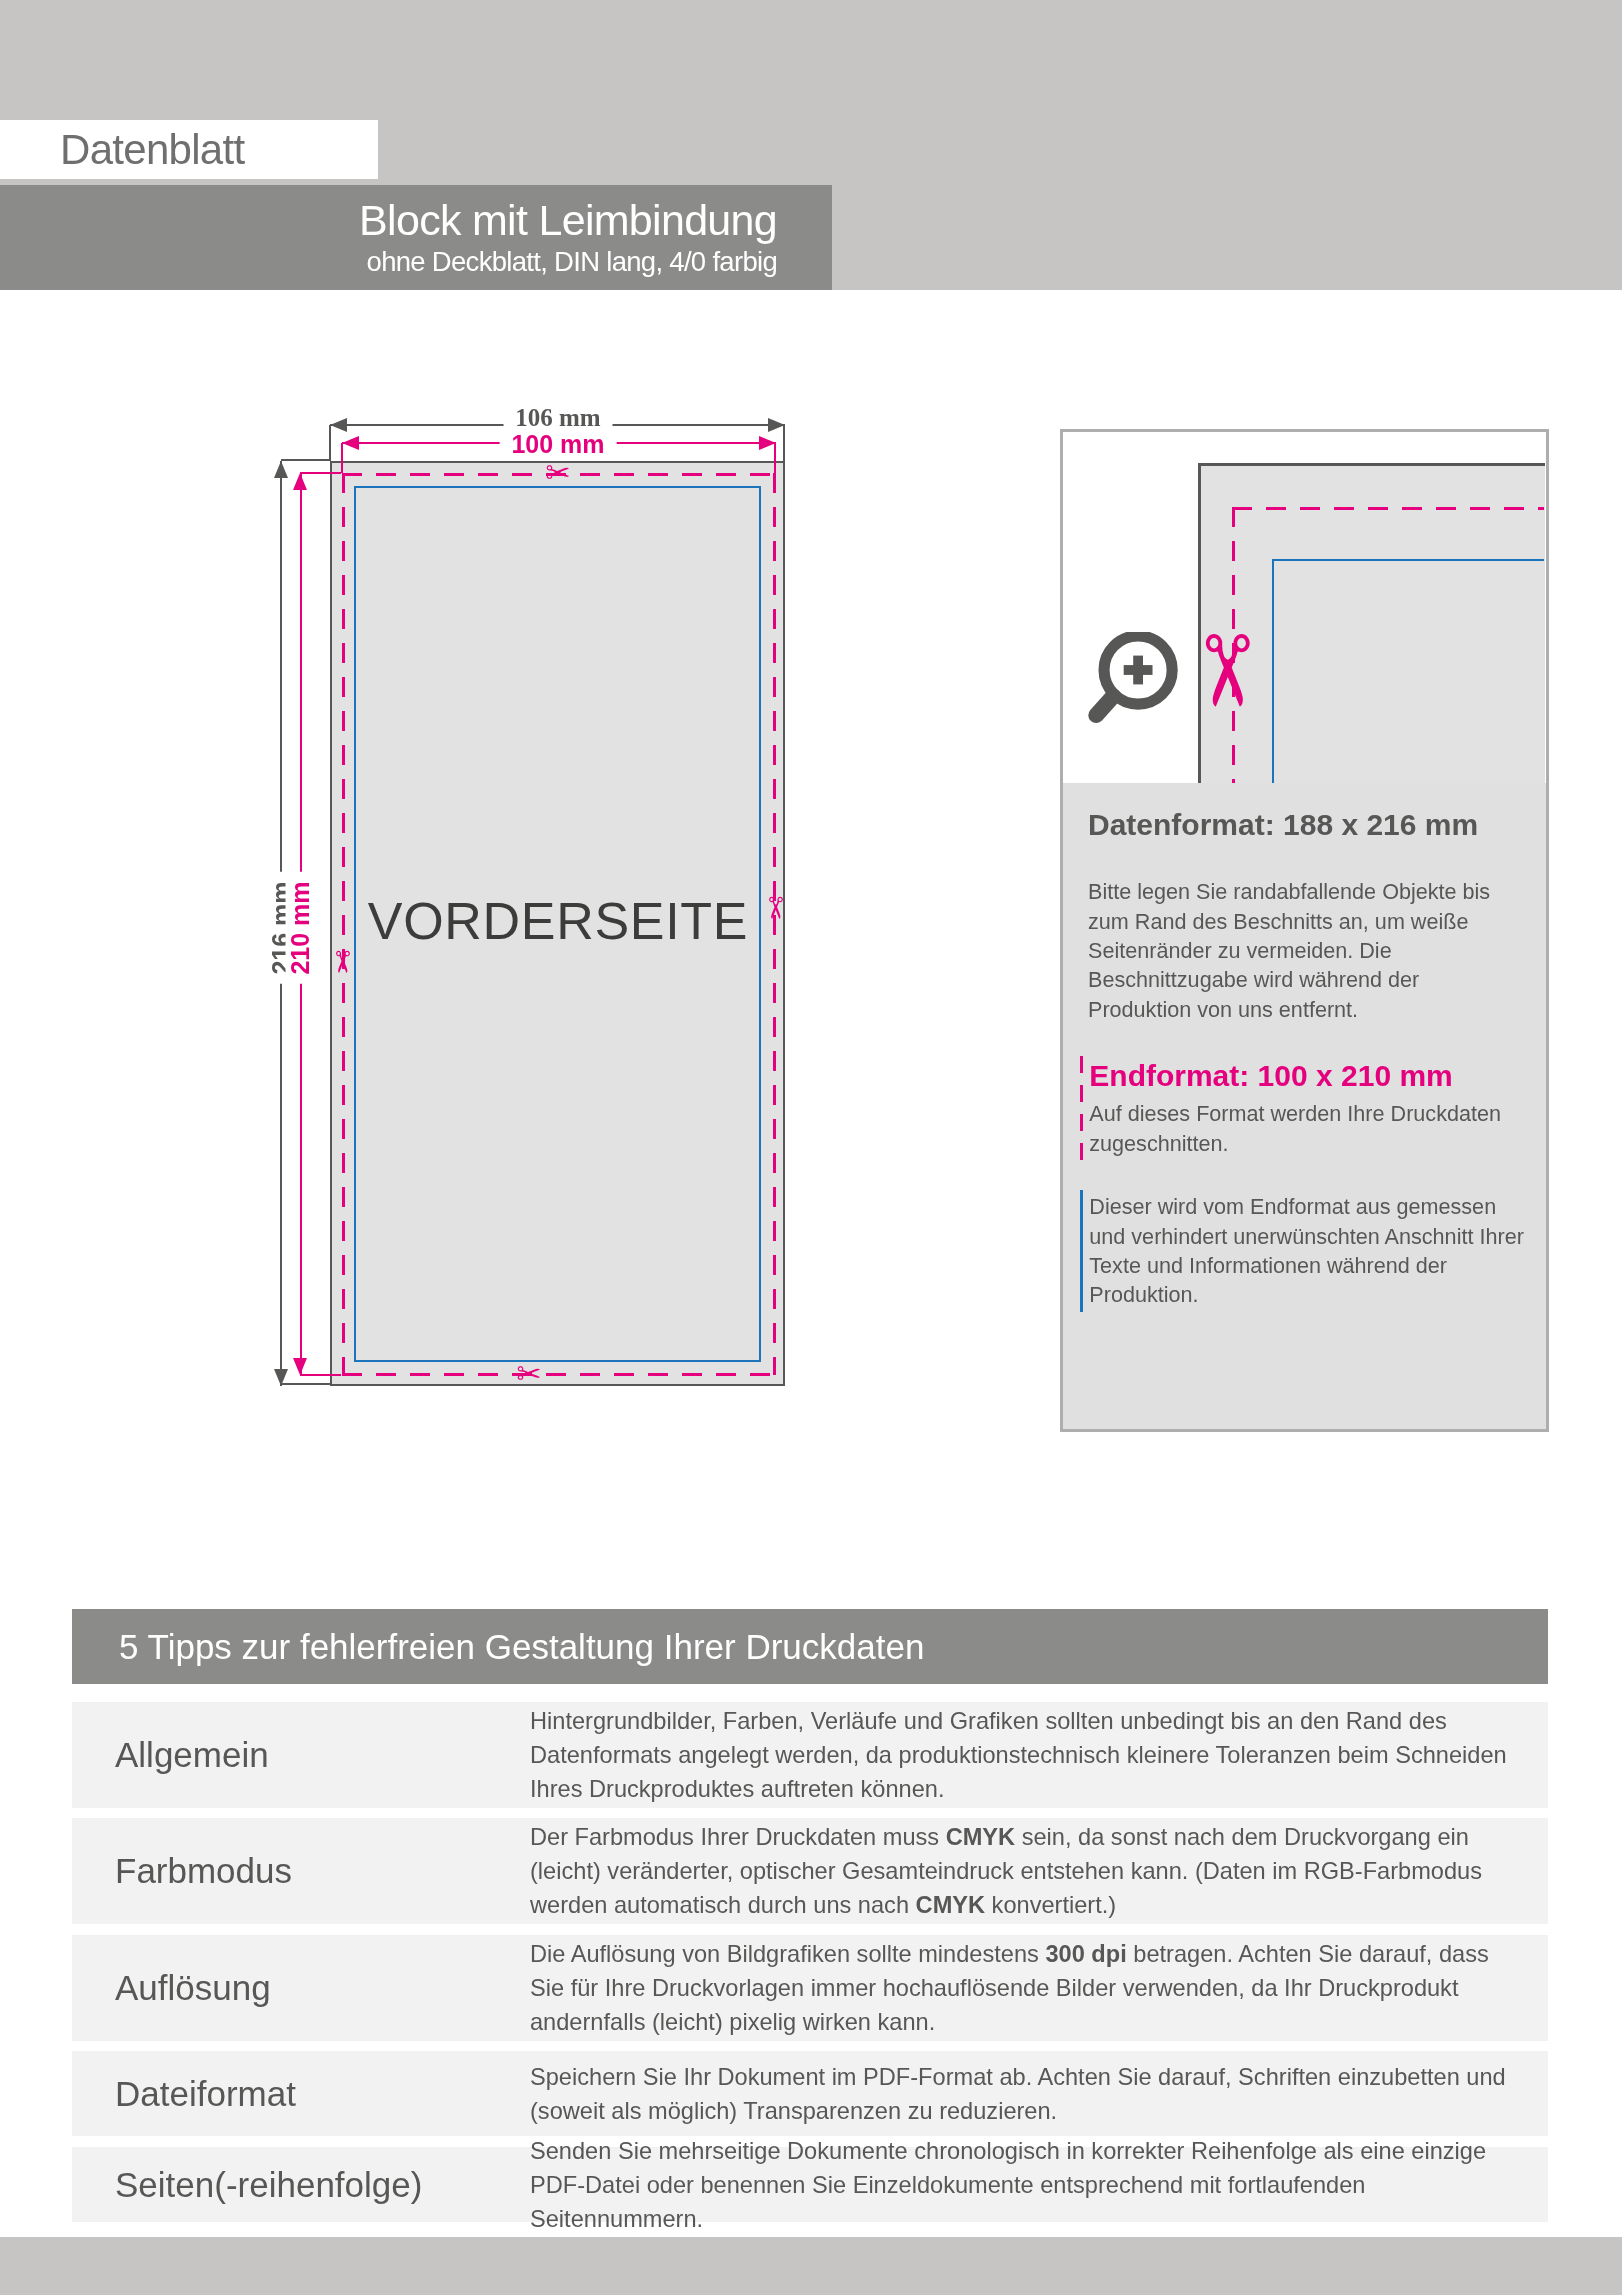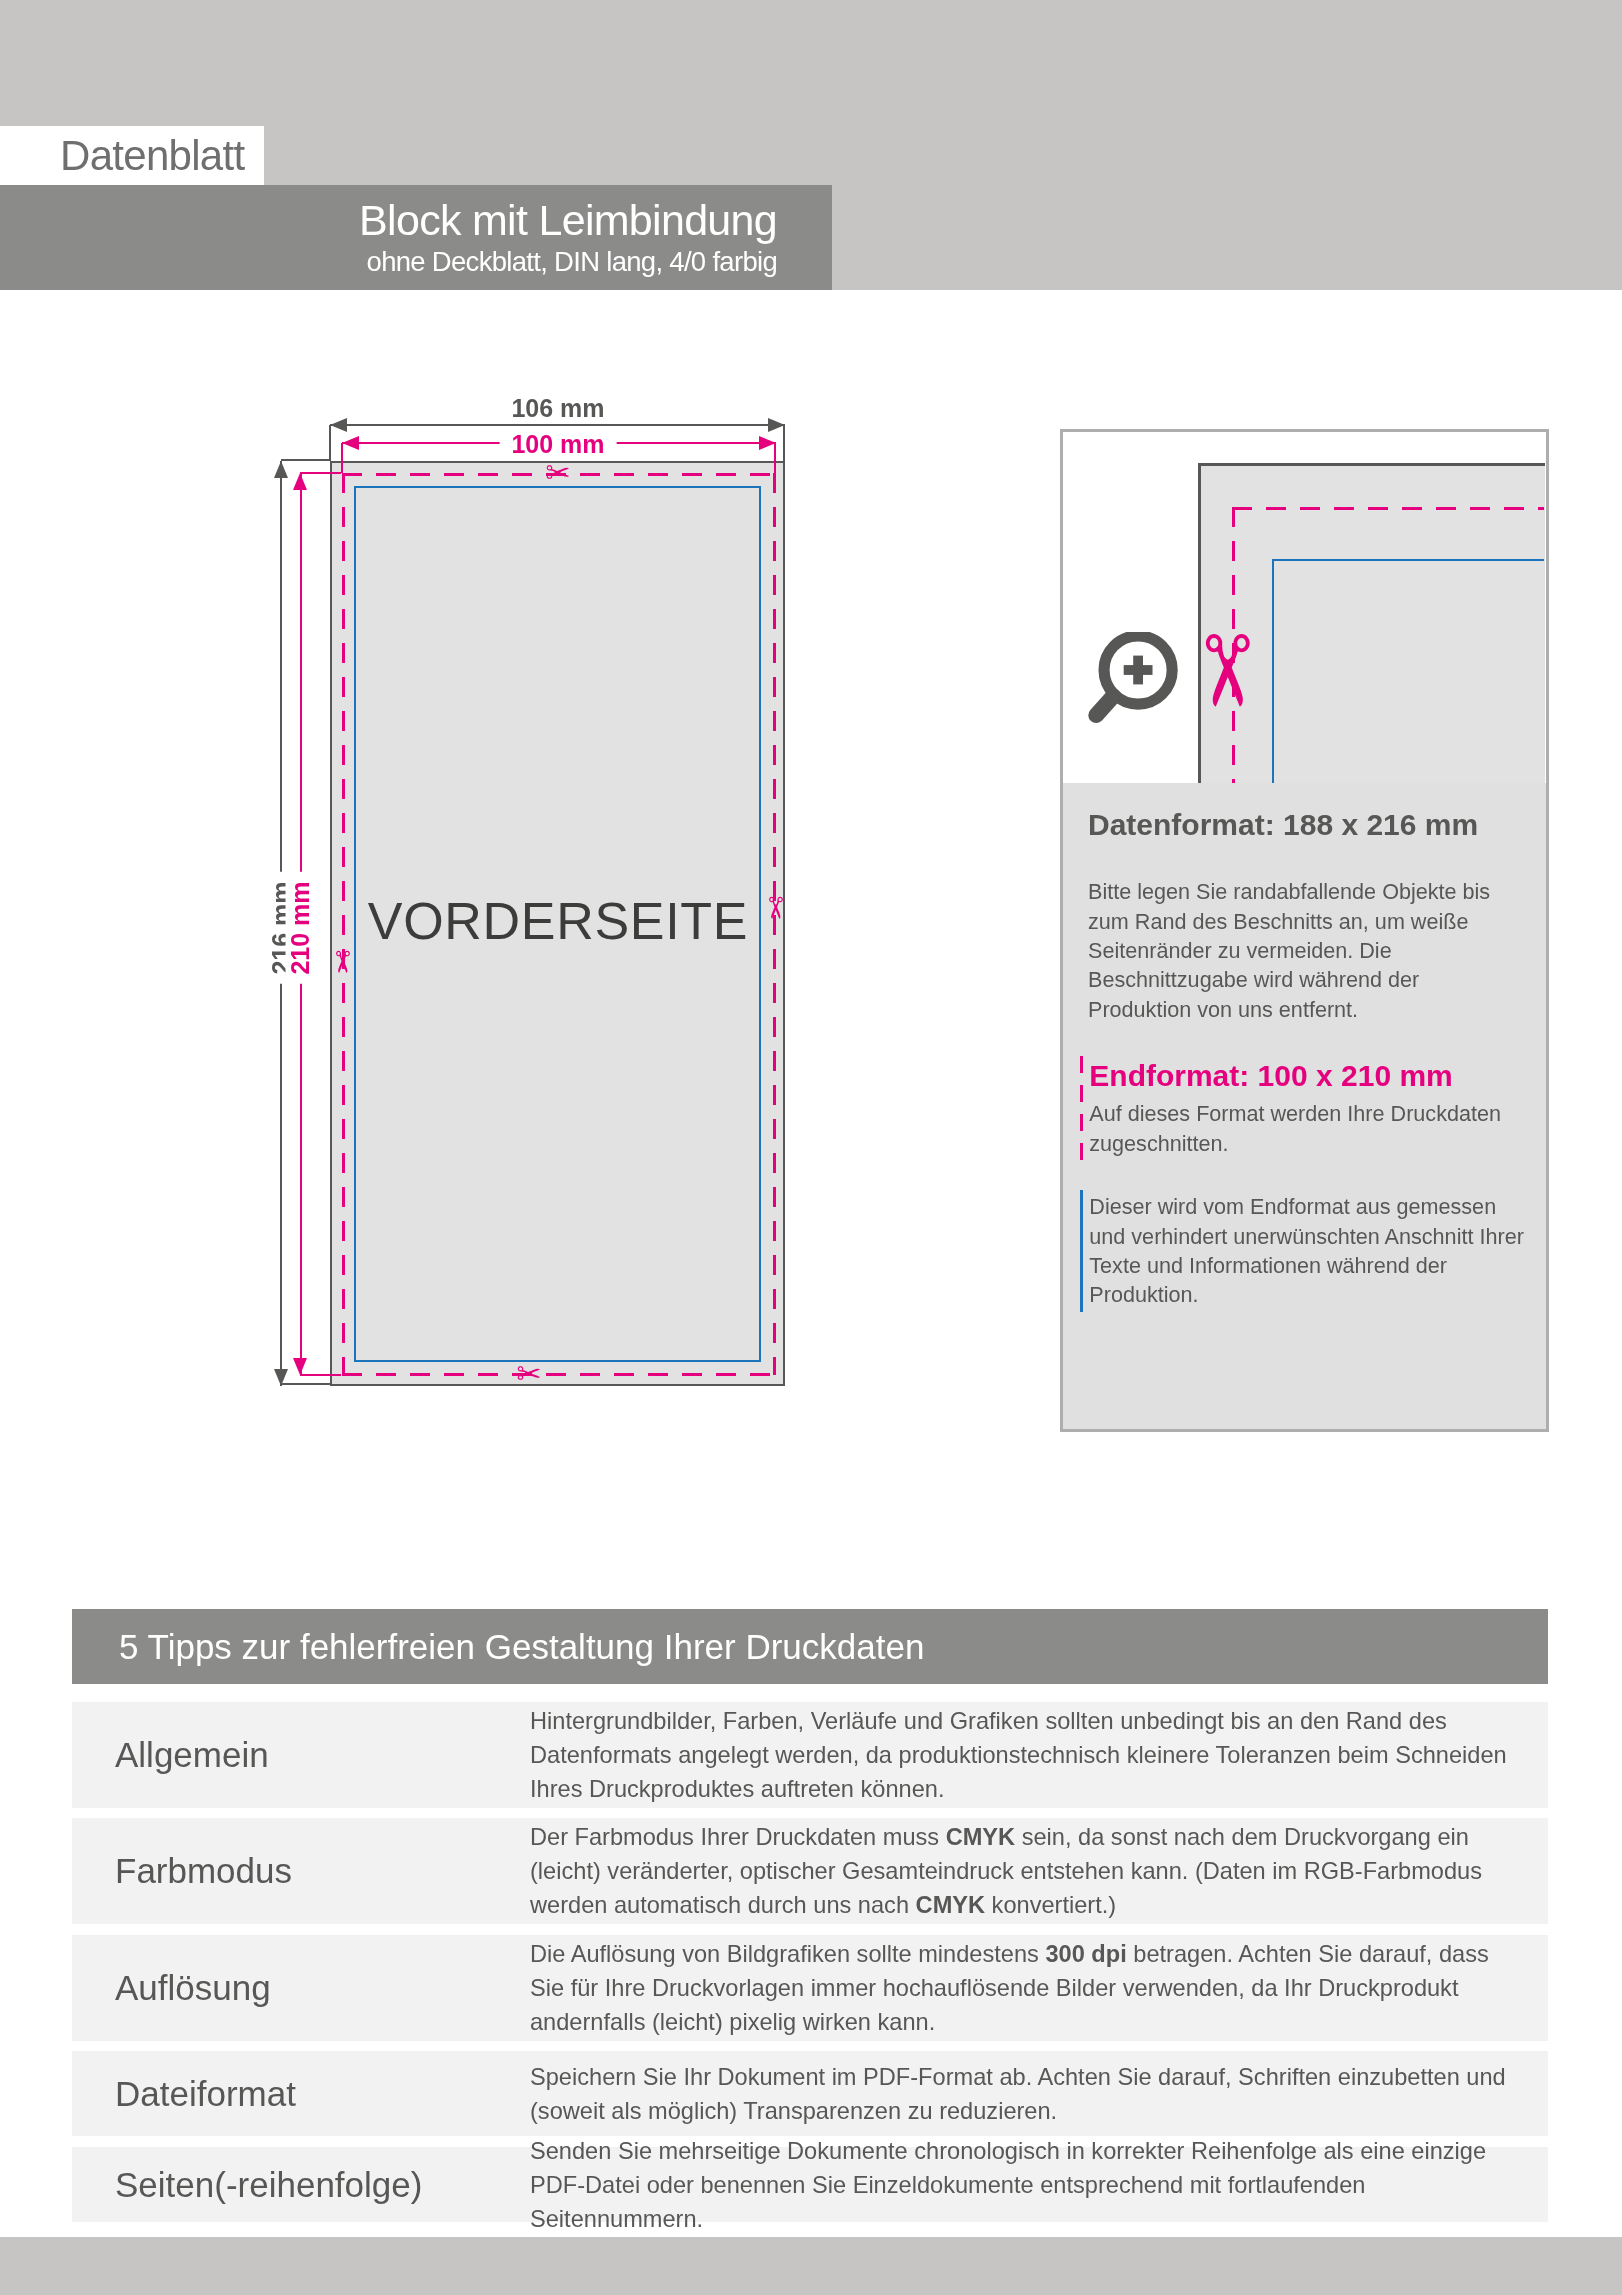--- a/index.html
+++ b/index.html
@@ -4,21 +4,21 @@
 <style>
   html,body{margin:0;padding:0;background:#ffffff;}
   #root{
     position:relative;width:1623px;height:2295px;background:#ffffff;overflow:hidden;
     font-family:"Liberation Sans","DejaVu Sans",sans-serif;color:#575756;
   }
   .abs{position:absolute;}
 
   
   .top-band{left:0;top:0;width:1623px;height:290px;background:var(--light-band);}
-  .datenblatt-box{left:0;top:126px;width:264px;height:59px;background:#ffffff;
+  .datenblatt-box{left:0;top:120px;width:378px;height:59px;background:#ffffff;
     display:flex;align-items:center;}
   .datenblatt-box span{padding-left:60px;font-size:42px;color:var(--datenblatt-text);letter-spacing:-0.7px;}
   .title-bar{left:0;top:185px;width:832px;height:105px;background:var(--mid-gray);
     display:flex;flex-direction:column;justify-content:center;align-items:flex-end;
     padding-right:55px;box-sizing:border-box;color:#ffffff;}
   .title-bar .main{font-size:43px;letter-spacing:-0.7px;line-height:1.1;}
   .title-bar .sub{font-size:27.5px;letter-spacing:-0.7px;margin-top:2.6px;margin-left:45px;}
 
   
   .hline{height:2px;}
@@ -110,21 +110,21 @@
     <div class="abs vorderseite">VORDERSEITE</div>
 
     <div class="abs scissor ctr" style="left:558px;top:473px;">✂</div>
     <div class="abs scissor ctr" style="left:529px;top:1374px;">✂</div>
     <div class="abs scissor" style="left:342px;top:962px;transform:translate(-50%,-50%) rotate(90deg);">✂</div>
     <div class="abs scissor" style="left:775px;top:908px;transform:translate(-50%,-50%) rotate(90deg);">✂</div>
 
     <div class="abs hline gray" style="left:330px;top:424px;width:455px;"></div>
     <div class="abs tri l" style="left:330px;top:418px;"></div>
     <div class="abs tri r" style="left:768px;top:418px;"></div>
-    <div class="abs dimlabel g ctr" style="left:558px;top:408px;">106 mm</div>
+    <div class="abs dimlabel g ctr" style="left:558px;top:418px;font-family:Liberation Serif, serif;">106 mm</div>
 
     <div class="abs hline mag" style="left:342px;top:442px;width:434px;"></div>
     <div class="abs tri m l" style="left:342px;top:436px;"></div>
     <div class="abs tri m r" style="left:759px;top:436px;"></div>
     <div class="abs dimlabel m ctr" style="left:558px;top:444px;">100 mm</div>
 
     <div class="abs vline gray" style="left:280px;top:461px;height:925px;"></div>
     <div class="abs tri u" style="left:274px;top:461px;"></div>
     <div class="abs tri d" style="left:274px;top:1369px;"></div>
     <div class="abs dimlabel g rot" style="left:281px;top:928px;">216 mm</div>

